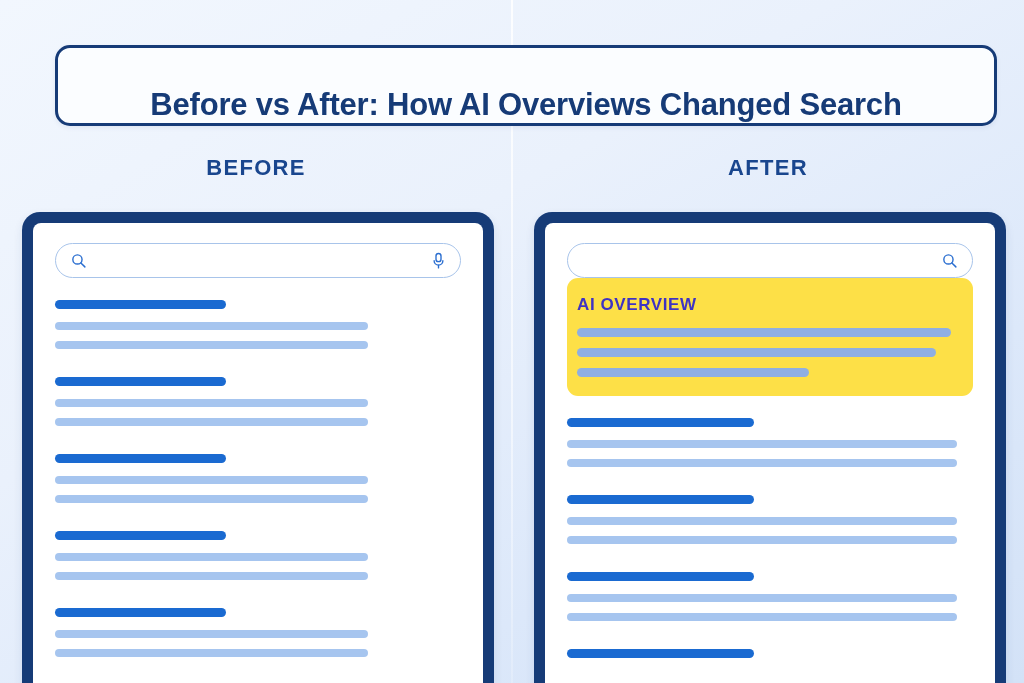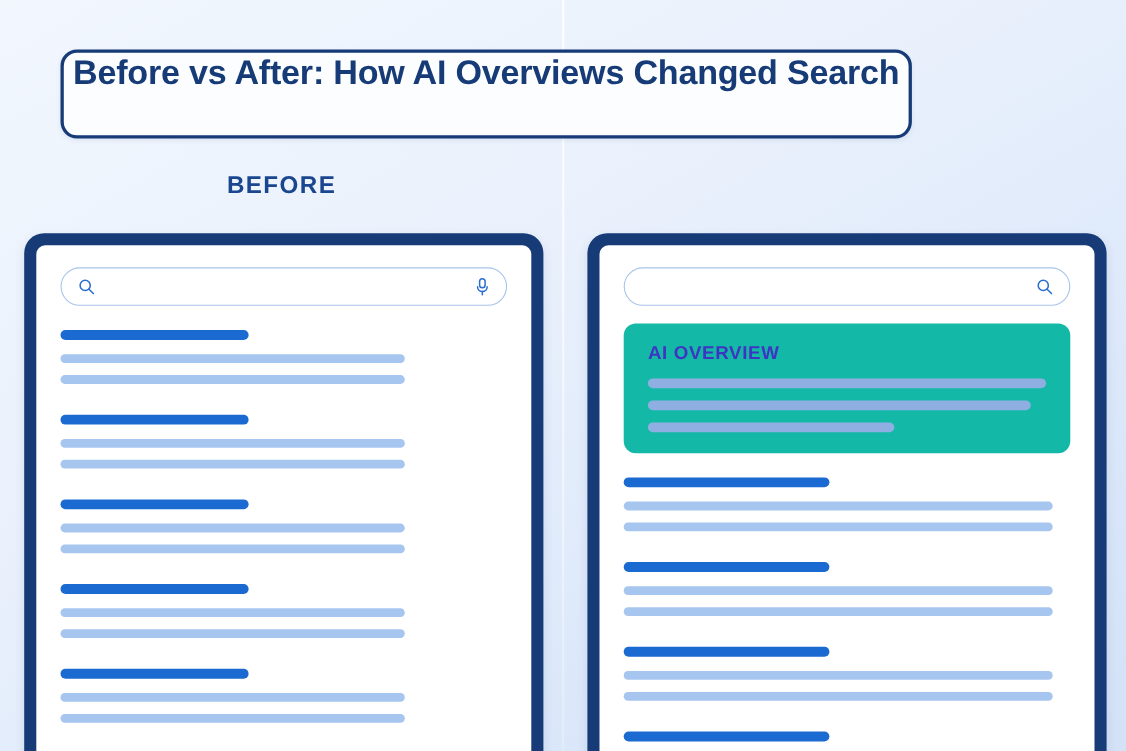--- a/index.html
+++ b/index.html
@@ -31,28 +31,28 @@
     width: 2px;
     height: 683px;
     background: linear-gradient(to bottom, rgba(255,255,255,0.85) 0%, rgba(255,255,255,0.55) 60%, rgba(255,255,255,0.2) 100%);
   }
 
   
   .title-banner {
     position: absolute;
     left: 55px;
     top: 45px;
-    width: 774px;
+    width: 942px;
     height: 81px;
     box-sizing: border-box;
     border: 3px solid #163b77;
     border-radius: 15px;
     background: #fbfdff;
     display: flex;
-    align-items: flex-start;
+    align-items: flex-end;
     justify-content: center;
     box-shadow: 0 2px 5px rgba(30,60,120,0.07);
   }
   .title-text {
     font-size: 31px;
     font-weight: bold;
     color: #163b77;
     letter-spacing: -0.2px;
     white-space: nowrap;
   }
@@ -103,24 +103,24 @@
     display: flex;
     align-items: center;
     padding: 0 14px;
     box-sizing: border-box;
   }
   .search-bar .spacer { flex: 1; }
   .icon-svg { display: block; }
 
   
   .ai-card {
-    margin-top: 16px;
-    background: #14b8a6;
+    margin-top: 0;
+    background: #fde047;
     border-radius: 11px;
-    padding: 17px 22px 19px 22px;
+    padding: 17px 22px 19px 10px;
     box-sizing: border-box;
   }
   .ai-card-title {
     font-size: 17px;
     font-weight: bold;
     color: #3f33c3;
     letter-spacing: 0.6px;
     margin-bottom: 13px;
   }
   .ai-line {
@@ -154,20 +154,21 @@
 
 <div id="stage">
 
   <div class="split-divider"></div>
 
   <div class="title-banner">
     <div class="title-text">Before vs After: How AI Overviews Changed Search</div>
   </div>
 
   <div class="col-heading before">BEFORE</div>
+  <div class="col-heading after">AFTER</div>
 
   <div class="phone left">
     <div class="phone-screen">
 
       <div class="search-bar">
         <span>
           <svg class="icon-svg" width="17" height="17" viewBox="0 0 24 24" fill="none" stroke="#2a6ed0" stroke-width="2" stroke-linecap="round">
             <circle cx="10.5" cy="10.5" r="6.5"></circle>
             <line x1="15.4" y1="15.4" x2="21" y2="21"></line>
           </svg>

